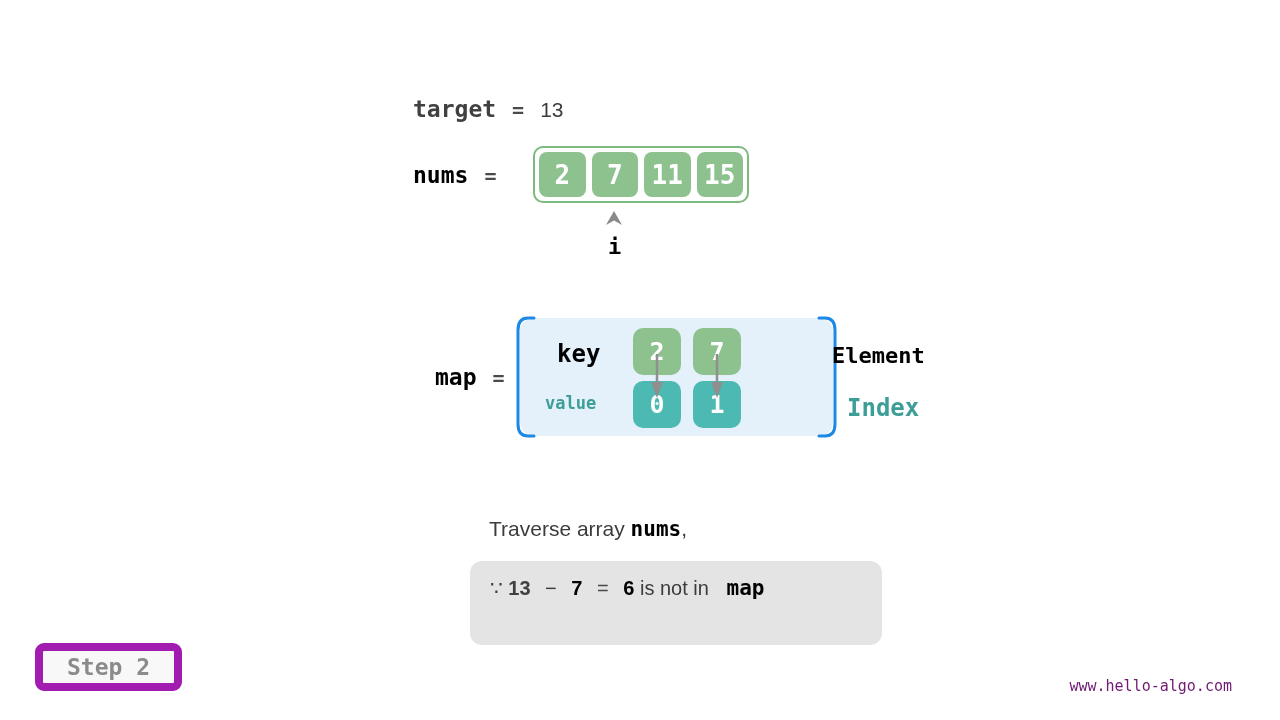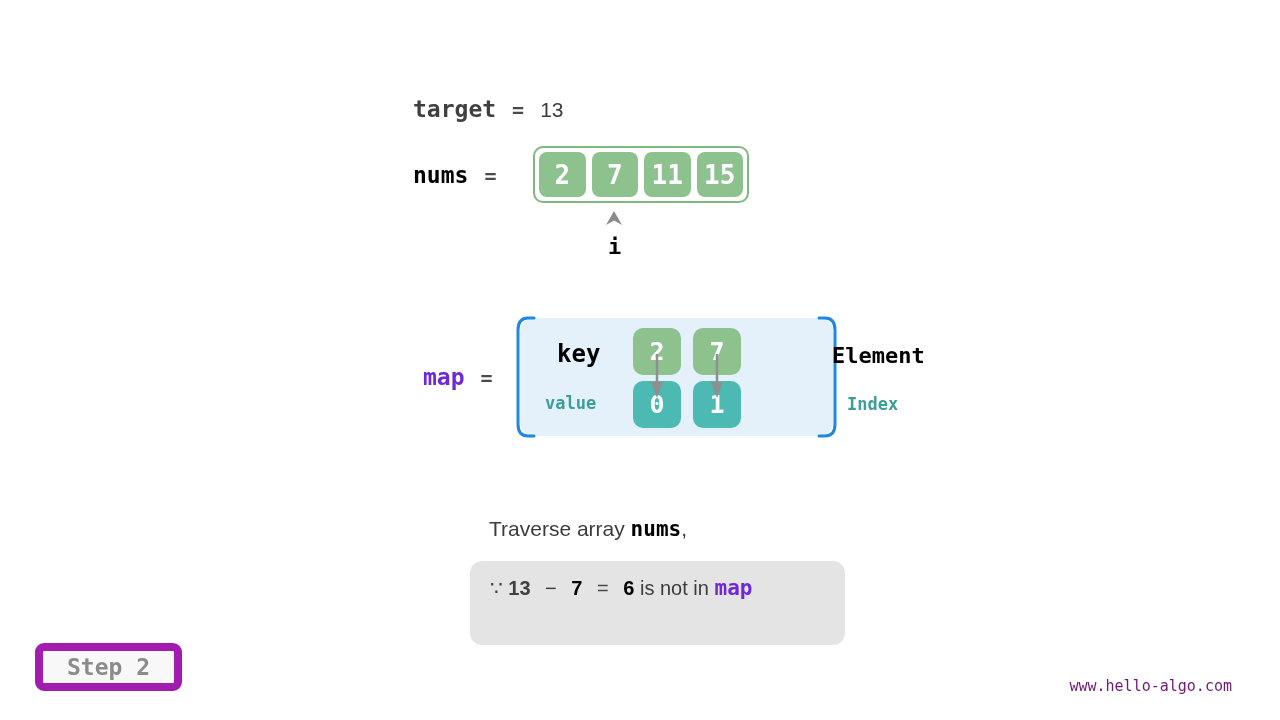--- a/index.html
+++ b/index.html
@@ -12,21 +12,21 @@
     overflow: hidden;
     font-family: "Liberation Sans", sans-serif;
   }
   .mono { font-family: "DejaVu Sans Mono", "Liberation Mono", monospace; }
   .sans { font-family: "Liberation Sans", sans-serif; }
   .abs { position: absolute; }
   .bold { font-weight: bold; }
 
   
   .c-royal  { color: #404040; }
-  .c-blue   { color: #6d28d9; }
+  .c-blue   { color: #000000; margin-left: 12px; }
   .c-green  { color: #000000; }
   .c-teal   { color: #3d9e97; }
   .c-dark   { color: #3c3c3c; }
   .c-eq     { color: #4a4a4a; }
 
   
   .target-row { left: 413px; top: 96px; display: flex; align-items: baseline; }
   .var-label { font-size: 23px; font-weight: bold; }
   .eq-sign { font-size: 20px; font-weight: bold; margin: 0 16px; }
   .target-value { font-size: 21px; }
@@ -66,29 +66,29 @@
   .key-cell { background: #8dc28f; }
   .val-cell { background: #4cb9b2; }
   .key-0 { left: 633px; top: 328px; }
   .key-1 { left: 693px; top: 328px; }
   .val-0 { left: 633px; top: 381px; }
   .val-1 { left: 693px; top: 381px; }
   .map-arrow { width: 16px; height: 48px; }
   .arrow-0 { left: 649px; top: 352px; }
   .arrow-1 { left: 709px; top: 352px; }
   .element-label { left: 832px; top: 343px; font-size: 22px; font-weight: bold; }
-  .index-label   { left: 847px; top: 394px; font-size: 17px; font-weight: bold; }
+  .index-label   { left: 847px; top: 394px; font-size: 24px; font-weight: bold; }
 
   
   .caption { left: 489px; top: 517px; font-size: 21px; white-space: nowrap; }
   .caption .mono { font-size: 21px; }
 
   
   .info-box {
-    left: 470px; top: 561px; width: 375px; height: 84px;
+    left: 470px; top: 561px; width: 412px; height: 84px;
     background: #e4e4e4; border-radius: 12px;
     padding: 11px 0 0 20px;
   }
   .info-line { font-size: 20px; white-space: nowrap; line-height: 32px; }
   .info-line .num { font-weight: bold; }
   .info-line .op { margin: 0 9px; }
   .info-line .map-token { font-family: "DejaVu Sans Mono", "Liberation Mono", monospace; font-weight: bold; font-size: 21px; }
 
   
   .step-badge {

